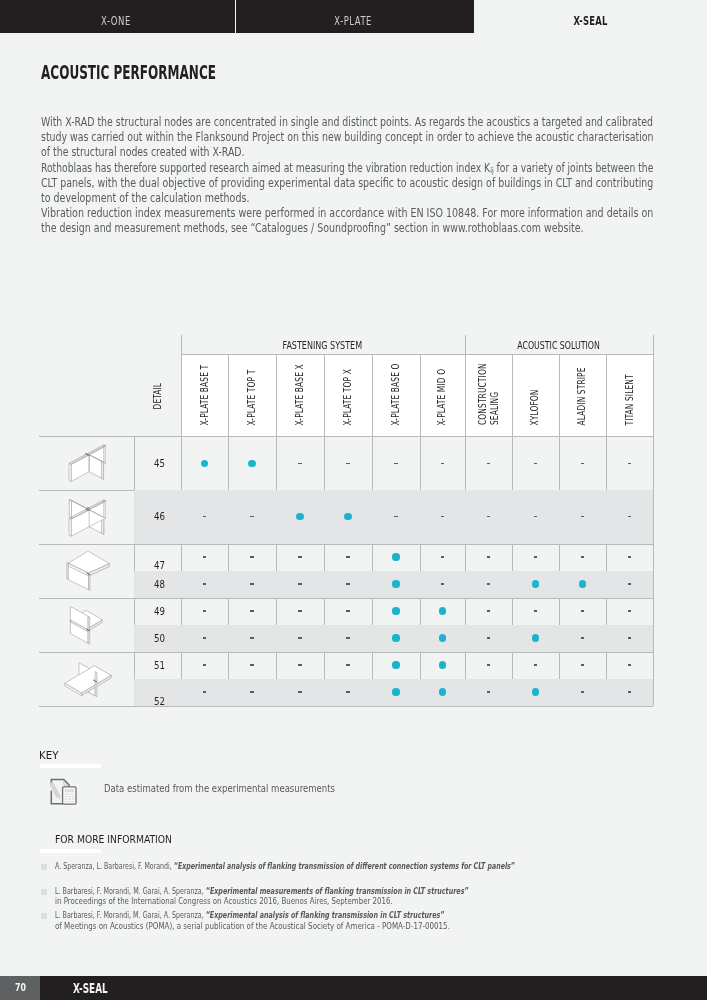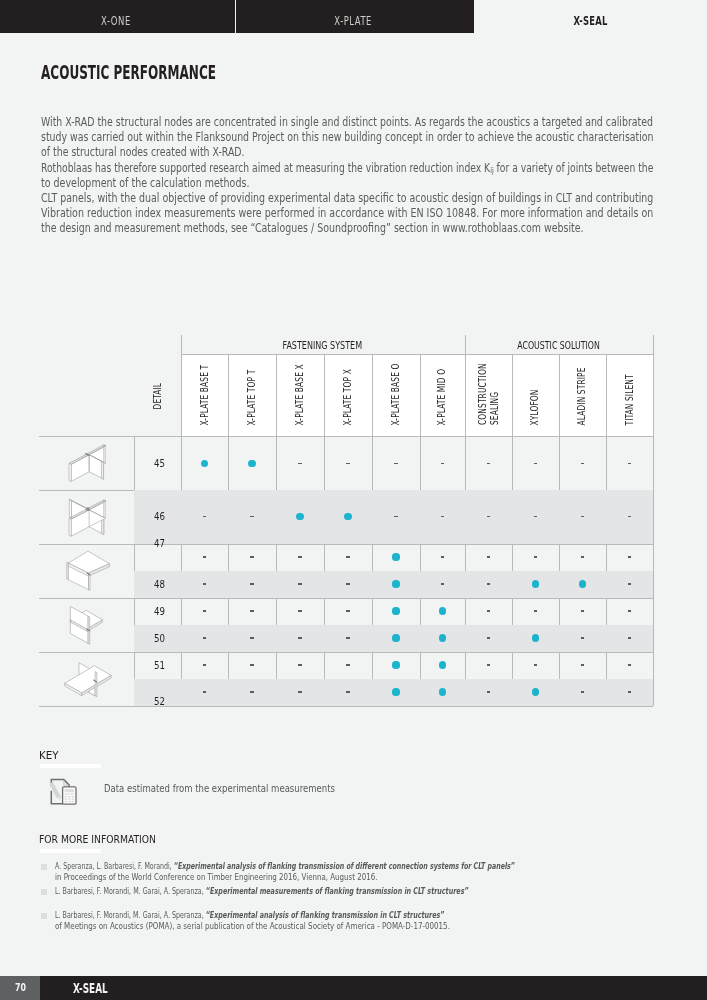--- a/index.html
+++ b/index.html
@@ -63,21 +63,21 @@
   
   .keyhd{position:absolute;left:39.2px;top:749.5px;font-size:10.3px;color:#231f20;white-space:nowrap;line-height:11px;}
   .keyhd > span{display:inline-block;transform:scaleX(.86);transform-origin:left top;}
   .keyrule{position:absolute;left:40px;top:764px;width:61px;height:4px;background:#ffffff;}
   .keyicon{position:absolute;left:48.3px;top:778.3px;width:33px;height:27px;}
   .keytext{position:absolute;left:103.8px;top:783px;font-size:11.3px;color:#58595b;white-space:nowrap;line-height:12px;}
   .keytext > span{display:inline-block;transform:scaleX(.9);transform-origin:left top;}
 
   
   .mihd{position:absolute;left:39.2px;top:834px;font-size:10.3px;color:#231f20;white-space:nowrap;line-height:11px;}
-  .mihd > span{display:inline-block;transform:scaleX(.86);transform-origin:left top;}
+  .mihd > span{display:inline-block;transform:scaleX(.86);transform-origin:left top;margin-left:16px;}
   .mirule{position:absolute;left:40px;top:848.5px;width:61px;height:4px;background:#ffffff;}
   .ref{position:absolute;left:41px;font-size:8.6px;color:#58595b;white-space:nowrap;line-height:10.5px;}
   .ref .sq{position:absolute;left:0;top:3px;width:6px;height:6px;background:#dcdddf;}
   .ref .l1,.ref .l2{display:block;margin-left:14px;white-space:nowrap;}
   .ref .l1 > span,.ref .l2 > span{display:inline-block;transform:scaleX(.93);transform-origin:left top;}
   .ref em{font-style:italic;font-weight:bold;}
 
   
   .footer{position:absolute;left:0;top:976px;width:707px;height:24px;background:#231f20;}
   .footer .pg{position:absolute;left:0;top:0;width:40px;height:24px;background:#5f6062;}
@@ -107,22 +107,22 @@
   </div>
   <div class="tabdiv" style="left:235px"></div>
 
   <div class="title"><span style="transform: scaleX(0.7042);">ACOUSTIC PERFORMANCE</span></div>
 
   <div class="bodytext" id="intro">
       <div class="ln"><span style="transform: scaleX(0.9175);">With X-RAD the structural nodes are concentrated in single and distinct points. As regards the acoustics a targeted and calibrated</span></div>
       <div class="ln"><span style="transform: scaleX(0.9167);">study was carried out within the Flanksound Project on this new building concept in order to achieve the acoustic characterisation</span></div>
       <div class="ln"><span style="transform: scaleX(0.9151);">of the structural nodes created with X-RAD.</span></div>
       <div class="ln"><span style="transform: scaleX(0.8982);">Rothoblaas has therefore supported research aimed at measuring the vibration reduction index K<sub class="sub">ij</sub> for a variety of joints between the</span></div>
+      <div class="ln"><span style="transform: scaleX(0.9233);">CLT panels, with the dual objective of providing experimental data specific to acoustic design of buildings in CLT and contributing</span></div>
       <div class="ln"><span style="transform: scaleX(0.9276);">to development of the calculation methods.</span></div>
-      <div class="ln"><span style="transform: scaleX(0.9233);">CLT panels, with the dual objective of providing experimental data specific to acoustic design of buildings in CLT and contributing</span></div>
       <div class="ln"><span style="transform: scaleX(0.929);">Vibration reduction index measurements were performed in accordance with EN ISO 10848. For more information and details on</span></div>
       <div class="ln"><span style="transform: scaleX(0.9218);">the design and measurement methods, see “Catalogues / Soundproofing” section in www.rothoblaas.com website.</span></div>
     </div>
 
 
   <div class="tbl" id="tbl">
       <div class="grp" style="left: 142px; top: 0px; width: 283.5px;"><span style="transform: scaleX(0.7898);">FASTENING SYSTEM</span></div>
       <div class="grp" style="left: 425.5px; top: 0px; width: 188.5px;"><span style="transform: scaleX(0.7706);">ACOUSTIC SOLUTION</span></div>
       <div class="hline" style="left: 142px; top: 20px; width: 283.5px;"></div>
       <div class="hline" style="left: 425.5px; top: 20px; width: 188.5px;"></div>
@@ -289,21 +289,21 @@
             <path d="M3.15 22.20 L37.95 3.93 L37.95 20.93 L3.15 39.20 Z" fill="#fff"></path>
             <path d="M35.80 2.93 L37.95 3.93 L37.95 20.93 L35.80 19.93 Z" fill="#efeff0"></path>
             <path d="M1.00 21.20 L35.80 2.93 L37.95 3.93 L3.15 22.20 Z" fill="url(#hA)"></path>
             <path d="M1.30 2.46 L33.60 19.41 L35.75 20.41 L3.45 3.46 Z" fill="url(#hB)"></path>
             <path d="M1.00 21.20 L3.15 22.20 L3.15 39.20 L1.00 38.20 Z" fill="#fff"></path>
             <path d="M21.15 12.75 L21.15 29.75" fill="none"></path>
           </g>
           <circle cx="19.90" cy="12.15" r="1.95" fill="#8c8e91"></circle>
         </svg>
       </div>
-      <div class="rownum" style="left: 95px; top: 196px; width: 47px; height: 27px;">
+      <div class="rownum" style="left: 95px; top: 218px; width: 47px; height: 27px;">
         <span>47</span>
       </div>
       <div class="cellmark" style="left: 142px; top: 209.5px; width: 47px; height: 27px;">
         <div class="dash" title="-"></div>
       </div>
       <div class="cellmark" style="left: 189px; top: 209.5px; width: 48px; height: 27px;">
         <div class="dash" title="-"></div>
       </div>
       <div class="cellmark" style="left: 237px; top: 209.5px; width: 48px; height: 27px;">
         <div class="dash" title="-"></div>
@@ -600,25 +600,25 @@
     </svg>
   </div>
   <div class="keytext"><span style="transform: scaleX(0.8385);">Data estimated from the experimental measurements</span></div>
 
   <div class="mihd"><span style="transform: scaleX(0.9969);">FOR MORE INFORMATION</span></div>
   <div class="mirule"></div>
   <div id="refs">
       <div class="ref" style="top: 861.2px;">
         <span class="sq"></span>
         <span class="l1"><span style="transform: scaleX(0.8127);"><b style="font-weight:normal">A. Speranza, L. Barbaresi, F. Morandi,</b> <em>“Experimental analysis of flanking transmission of different connection systems for CLT panels”</em></span></span>
-        <span class="l2"><span style="transform: scaleX(0.913);">in Proceedings of the World Conference on Timber Engineering 2016, Vienna, August 2016.</span></span>
       </div>
       <div class="ref" style="top: 885.6px;">
         <span class="sq"></span>
         <span class="l1"><span style="transform: scaleX(0.8218);"><b style="font-weight:normal">L. Barbaresi, F. Morandi, M. Garai, A. Speranza,</b> <em>“Experimental measurements of flanking transmission in CLT structures”</em></span></span>
+        <span class="l2"><span style="transform: scaleX(0.9077);">in Proceedings of the International Congress on Acoustics 2016, Buenos Aires, September 2016.</span></span>
       </div>
       <div class="ref" style="top: 910px;">
         <span class="sq"></span>
         <span class="l1"><span style="transform: scaleX(0.8216);"><b style="font-weight:normal">L. Barbaresi, F. Morandi, M. Garai, A. Speranza,</b> <em>“Experimental analysis of flanking transmission in CLT structures”</em></span></span>
         <span class="l2"><span style="transform: scaleX(0.9203);">of Meetings on Acoustics (POMA), a serial publication of the Acoustical Society of America - POMA-D-17-00015.</span></span>
       </div>
     </div>
 
   <div class="footer">
     <div class="pg">

